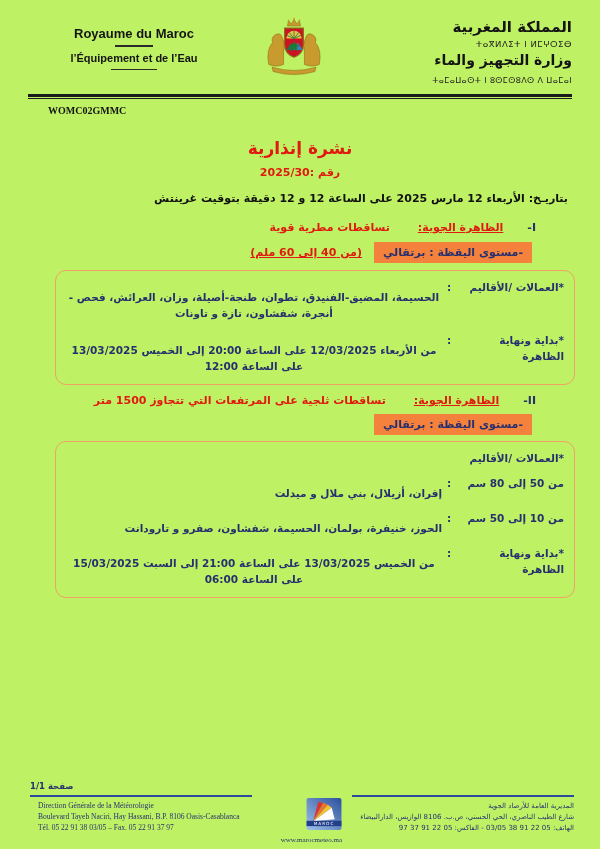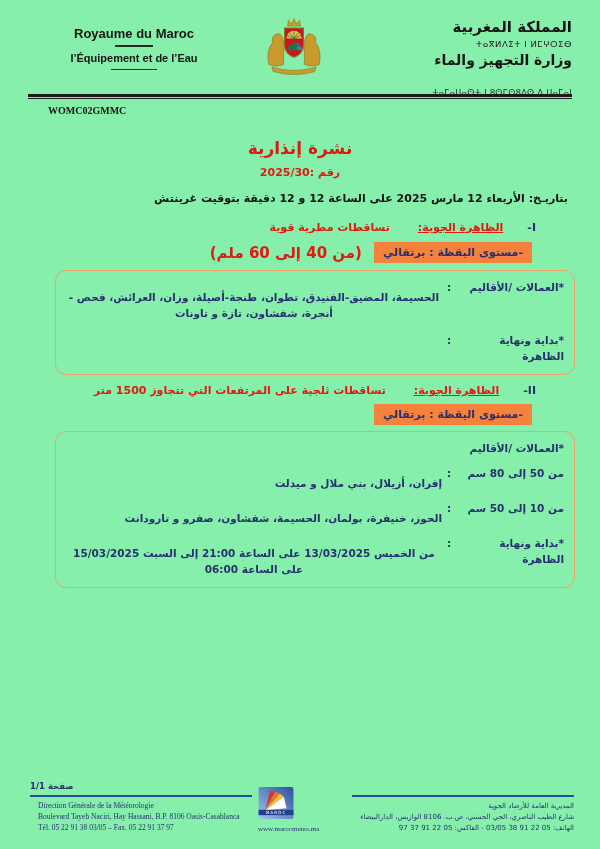--- a/index.html
+++ b/index.html
@@ -1,31 +1,31 @@
 <!DOCTYPE html>
 <html lang="ar"><head>
 <meta charset="utf-8">
 <style>
   html,body{margin:0;padding:0;background:#ffffff;}
-  .page{position:relative;width:600px;height:849px;background:#86efac;overflow:hidden;
+  .page{position:relative;width:600px;height:849px;background:#bef264;overflow:hidden;
         font-family:"DejaVu Sans",sans-serif;}
 
   
   .header{display:flex;box-sizing:border-box;height:94px;padding:10px 28px 0 28px;}
   .h-left{width:212px;text-align:center;padding-top:16px;color:#141414;}
   .h-left-1{font-family:"Liberation Sans",sans-serif;font-weight:bold;font-size:13px;}
   .h-rule{height:1.5px;background:#2a2a2a;margin:4px auto;}
   .r1{width:38px;} .r2{width:46px;}
   .h-left-2{font-family:"Liberation Sans",sans-serif;font-weight:bold;font-size:11px;line-height:1.3;}
   .h-center{flex:1;display:flex;justify-content:center;align-items:flex-start;padding-top:2px;}
   .h-right{width:224px;text-align:right;padding-top:8px;color:#141414;}
   .h-ar-1{font-size:15px;font-weight:bold;}
   .h-tif{font-size:8.5px;letter-spacing:.5px;margin-top:3px;color:#222;}
   .h-ar-2{font-size:14px;font-weight:bold;margin-top:3px;}
-  .h-tif2{font-size:8px;letter-spacing:.4px;margin-top:20px;color:#222;}
+  .h-tif2{font-size:8px;letter-spacing:.4px;margin-top:8px;color:#222;}
 
   
   .double-rule{margin:0 28px;}
   .dr1{height:2.5px;background:#1a1a1a;}
   .dr2{height:1px;background:#1a1a1a;margin-top:1.5px;}
   .doc-code{margin:6px 0 0 48px;font-family:"Liberation Serif",serif;font-weight:bold;
             font-size:10px;color:#141414;}
 
   
   .title{margin-top:22px;text-align:center;font-size:17px;font-weight:bold;color:#e01a10;}
@@ -36,21 +36,21 @@
   .sec-head{display:flex;align-items:flex-start;padding-left:40px;padding-right:64px;
             margin-top:16px;font-size:11px;font-weight:bold;}
   .sec-head.s2{margin-top:9px;}
   .numeral{color:#27306e;direction:ltr;unicode-bidi:isolate;}
   .ph-label{color:#e01a10;text-decoration:underline;margin-right:24px;}
   .ph-text{color:#e01a10;margin-right:28px;}
 
   .vig-row{display:flex;align-items:center;padding-right:68px;margin-top:8px;gap:12px;}
   .vig-row.v2{margin-top:7px;}
   .vig-badge{background:#f5823c;color:#27306e;font-size:11px;font-weight:bold;padding:4px 9px;}
-  .amount{color:#e01a10;font-size:15px;font-weight:bold;}
+  .amount{color:#e01a10;font-size:11px;font-weight:bold;text-decoration:underline;}
 
   
   .info-box{margin:7px 25px 0 55px;border:1.6px solid #f1a266;border-radius:11px;
             padding:9px 10px;box-sizing:border-box;}
   .info-box.b2{margin-top:6px;}
   .row{display:flex;align-items:flex-start;font-size:10.5px;font-weight:bold;
        color:#27306e;line-height:1.52;}
   .row-label{flex:0 0 108px;}
   .row-colon{flex:0 0 14px;text-align:center;}
   .row-value{flex:1;margin-top:10px;}
@@ -58,21 +58,21 @@
   .gap11{margin-top:11px;} .gap9{margin-top:9px;}
 
   
   .footer{position:absolute;left:0;right:0;bottom:0;height:68px;}
   .page-ind{position:absolute;left:30px;top:0;font-size:8.5px;font-weight:bold;color:#27306e;}
   .f-line{position:absolute;top:14px;height:2px;background:#2b4a9b;}
   .f-line.l{left:30px;width:222px;}
   .f-line.r{left:352px;width:222px;}
   .f-left{position:absolute;left:38px;top:20px;font-family:"Liberation Serif",serif;
           font-size:7.5px;color:#27306e;line-height:1.45;}
-  .f-center{position:absolute;left:258px;top:6px;width:84px;text-align:left;}
+  .f-center{position:absolute;left:258px;top:17px;width:84px;text-align:right;}
   .website{font-size:7px;color:#27306e;margin-top:2px;font-family:"Liberation Serif",serif;}
   .f-right{position:absolute;right:26px;top:20px;font-size:7px;color:#27306e;
            text-align:right;line-height:1.6;}
 </style>
 </head>
 <body>
 
 <div class="page">
 
   <div class="header">
@@ -137,20 +137,21 @@
 
   <div class="info-box" dir="rtl">
     <div class="row">
       <span class="row-label">*العمالات /الأقاليم</span>
       <span class="row-colon">:</span>
       <span class="row-value center">الحسيمة، المضيق-الفنيدق، تطوان، طنجة-أصيلة، وزان، العرائش، فحص - أنجرة، شفشاون، تازة و تاونات</span>
     </div>
     <div class="row gap11">
       <span class="row-label">*بداية ونهاية الظاهرة</span>
       <span class="row-colon">:</span>
+      <span class="row-value center">من الأربعاء 12/03/2025 على الساعة 20:00 إلى الخميس 13/03/2025 على الساعة 12:00</span>
     </div>
   </div>
 
   <div class="sec-head s2" dir="rtl">
     <span class="numeral">-II</span>
     <span class="ph-label">الظاهرة الجوية:</span>
     <span class="ph-text">تساقطات ثلجية على المرتفعات التي تتجاوز 1500 متر</span>
   </div>
 
   <div class="vig-row v2" dir="rtl">

